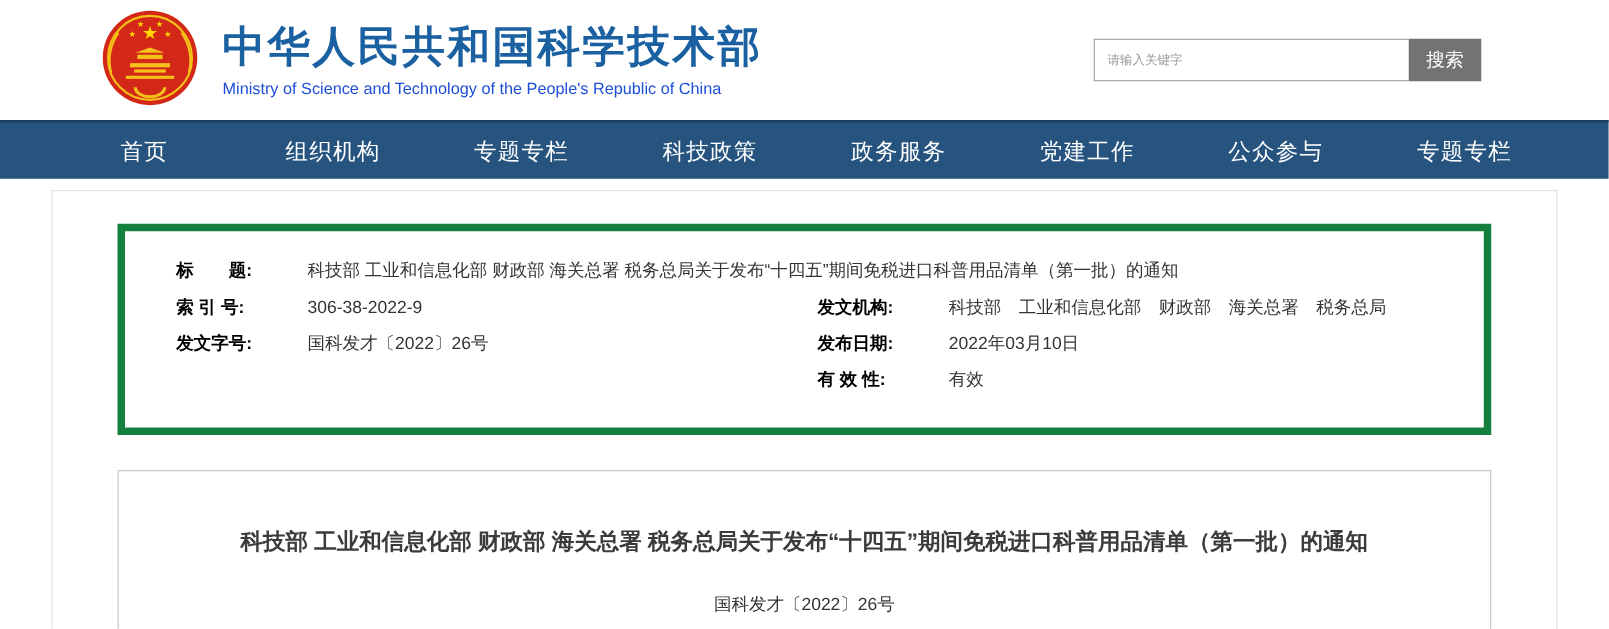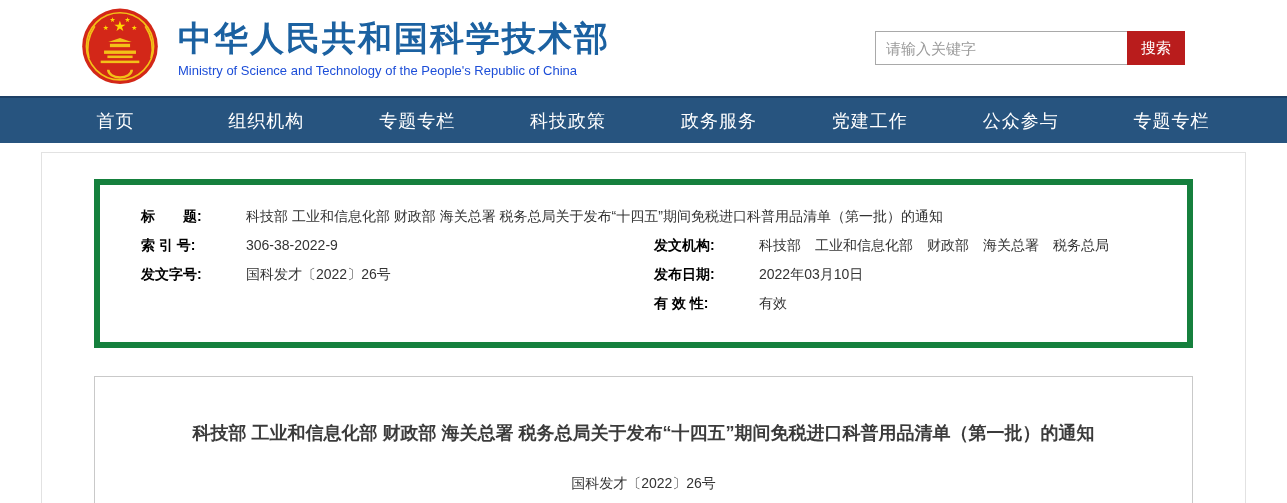--- a/index.html
+++ b/index.html
@@ -20,26 +20,26 @@
   .emblem { width:88px; height:84px; flex-shrink:0; }
   .brand-text { margin-left:14px; }
   .brand-title {
     font-size:34px; font-weight:bold; color:#1b61a1; letter-spacing:2px;
     line-height:40px; white-space:nowrap;
   }
   .brand-sub { font-size:13px; color:#1d4ed8; margin-top:5px; white-space:nowrap; }
   .search-box { display:flex; align-items:center; margin-right:62px; }
   .search-input {
     width:252px; height:34px; border:1px solid #a9a9a9; border-right:none;
-    padding:0 10px; font-size:15px; color:#333; outline:none;
+    padding:0 10px; font-size:10px; color:#333; outline:none;
     font-family:"Liberation Sans","DejaVu Sans",sans-serif;
   }
   .search-input::placeholder { color:#9a9a9a; }
   .search-btn {
-    width:58px; height:34px; background:#b91c1c; color:#fff; border:none;
+    width:58px; height:34px; background:#737373; color:#fff; border:none;
     font-size:15px; cursor:pointer;
     font-family:"Liberation Sans","DejaVu Sans",sans-serif;
   }
   
   .nav { height:47px; background:#27547f; border-top:2px solid #1d4066; }
   .nav-inner { width:1207px; height:100%; margin:0 auto; display:flex; }
   .nav-item {
     flex:1; display:flex; align-items:center; justify-content:center;
     color:#ffffff; font-size:18px; cursor:pointer; letter-spacing:1px;
   }

